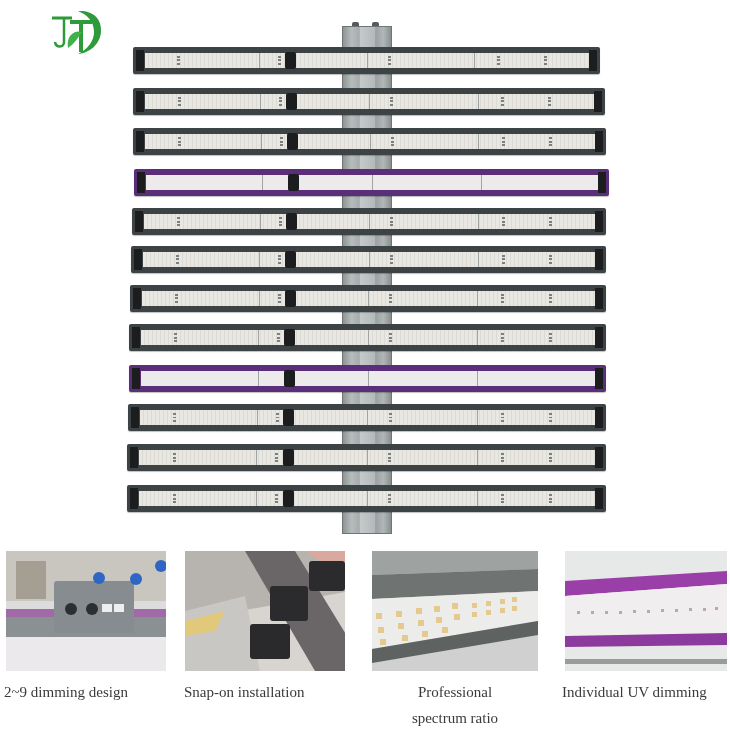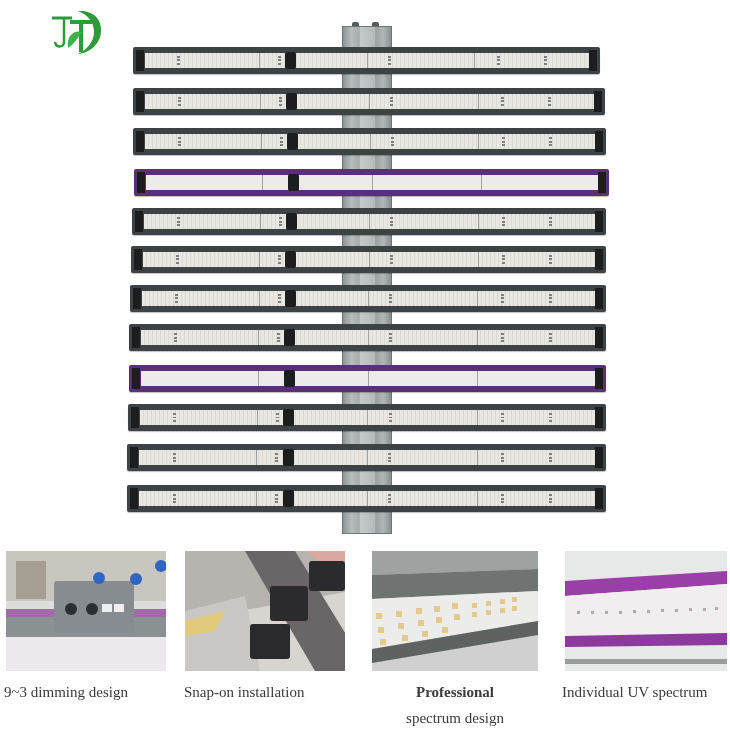--- a/index.html
+++ b/index.html
@@ -310,17 +310,17 @@
         <rect x="82" y="59" width="3" height="3"></rect>
         <rect x="96" y="58" width="3" height="3"></rect>
         <rect x="110" y="58" width="3" height="3"></rect>
       <rect x="124" y="57" width="3" height="3"></rect>
         <rect x="138" y="57" width="3" height="3"></rect>
         <rect x="150" y="56" width="3" height="3"></rect>
     </g>
   </svg>
 </div>
 
-<div class="caption" style="left:4px; top:684px;">9~3 dimming design</div>
+<div class="caption" style="left:4px; top:684px;">2~9 dimming design</div>
 <div class="caption" style="left:184px; top:684px;">Snap-on installation</div>
-<div class="caption" style="left:372px; top:684px; width:166px;font-weight:bold;">Professional</div>
-<div class="caption" style="left:372px; top:710px; width:166px;">spectrum design</div>
-<div class="caption" style="left:562px; top:684px;">Individual UV spectrum</div>
+<div class="caption" style="left:372px; top:684px; width:166px;">Professional</div>
+<div class="caption" style="left:372px; top:710px; width:166px;">spectrum ratio</div>
+<div class="caption" style="left:562px; top:684px;">Individual UV dimming</div>
 
 </body></html>

